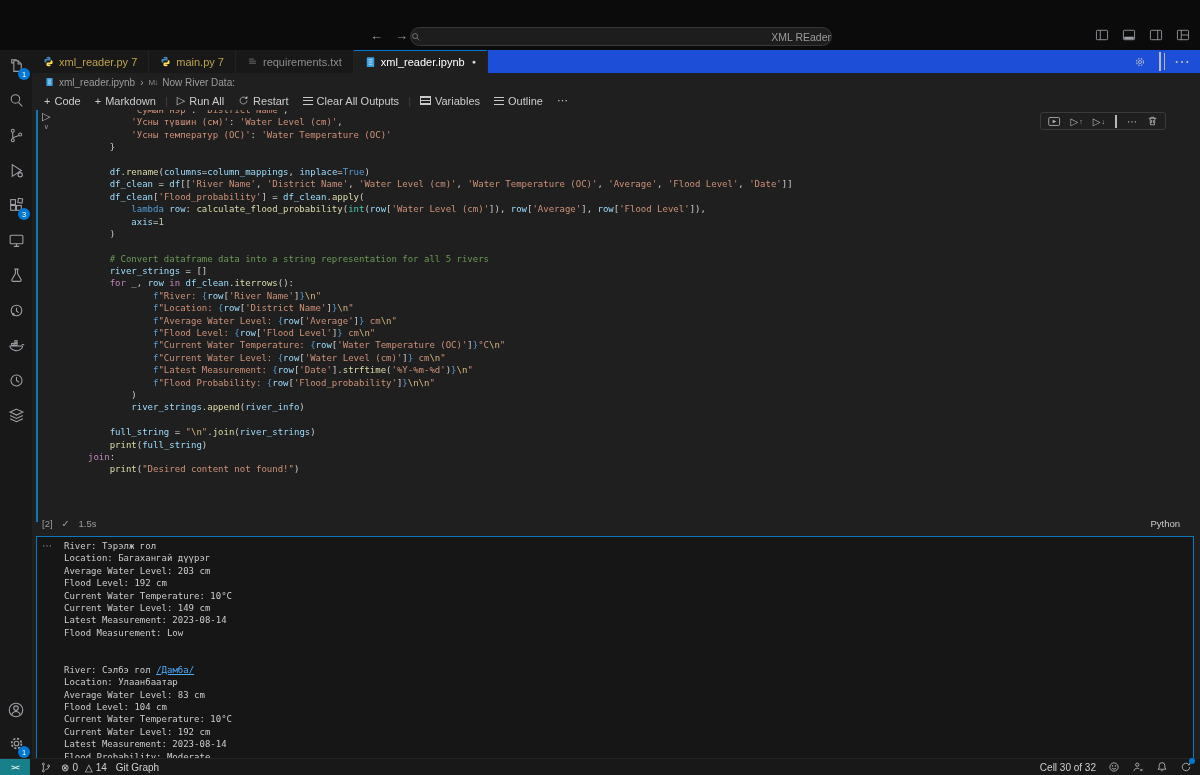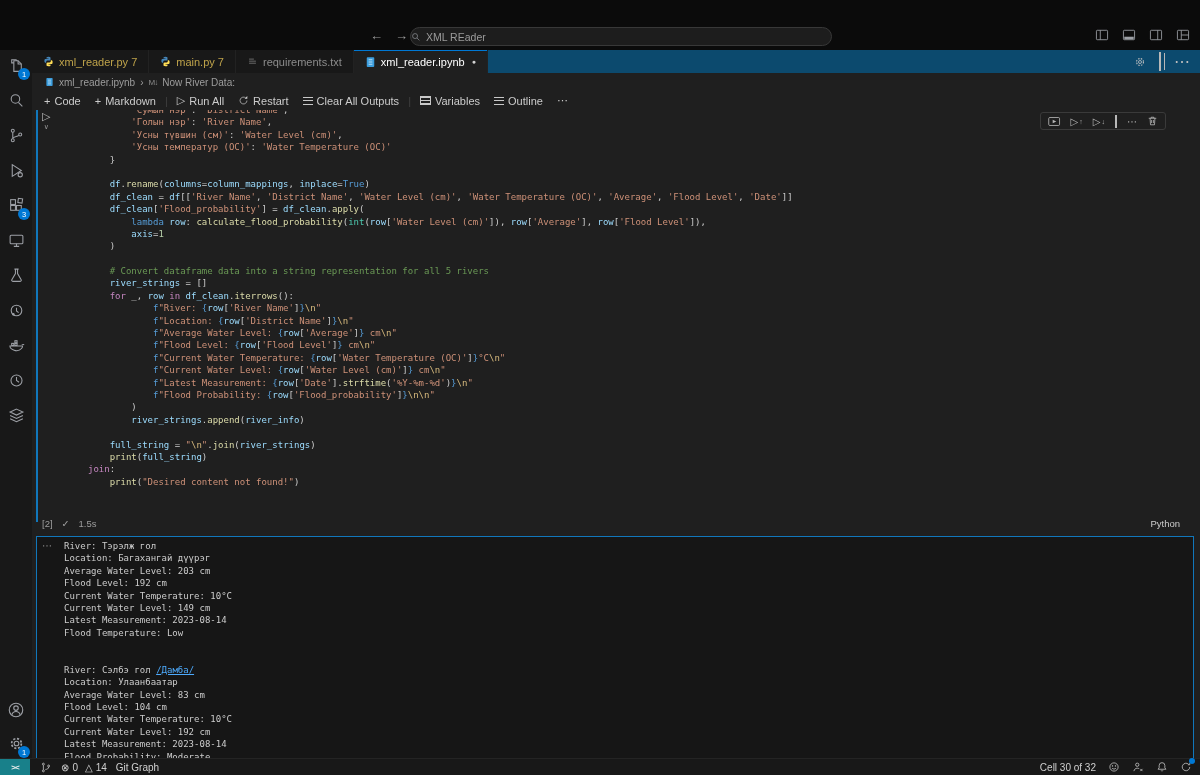--- a/index.html
+++ b/index.html
@@ -3,30 +3,30 @@
 <meta charset="utf-8">
 <style>
   html,body{margin:0;padding:0;background:#000;}
   #window{position:relative;width:1200px;height:775px;background:#1f1f1f;overflow:hidden;
     font-family:"Liberation Sans",sans-serif;-webkit-font-smoothing:antialiased;}
   svg{display:block}
   
   .titlebar{position:absolute;left:0;top:0;width:1200px;height:50px;background:#0b0b0b;}
   .nav-arrows{position:absolute;left:370px;top:29px;display:flex;gap:12px;color:#9d9d9d;font-size:13px;line-height:13px;}
   .searchbox{position:absolute;left:410px;top:27px;width:420px;height:17px;background:#1d1d1d;border:1px solid #383838;
-    border-radius:10px;display:flex;align-items:center;justify-content:flex-start;gap:5px;color:#9b9b9b;font-size:10.5px;}
+    border-radius:10px;display:flex;align-items:center;justify-content:space-between;gap:5px;color:#9b9b9b;font-size:10.5px;}
   .win-icons{position:absolute;right:10px;top:29px;display:flex;gap:13px;}
   
   .activitybar{position:absolute;left:0;top:50px;width:32px;height:708px;background:#181818;}
   .ab-item{position:absolute;left:0;width:32px;height:30px;display:flex;align-items:center;justify-content:center;}
   .ab-badge{position:absolute;right:2px;bottom:0;min-width:12px;height:12px;border-radius:7px;background:#0078d4;color:#fff;
     font-size:7.5px;display:flex;align-items:center;justify-content:center;padding:0 1px;box-sizing:border-box;}
   
   .main{position:absolute;left:32px;top:50px;right:0;bottom:17px;display:flex;flex-direction:column;}
-  .tabs-row{height:23px;background:#0c4a6e;display:flex;align-items:stretch;position:relative;}
+  .tabs-row{height:23px;background:#1d4ed8;display:flex;align-items:stretch;position:relative;}
   .tab{display:flex;align-items:center;gap:5px;padding:0 11px;font-size:11px;background:#181818;border-right:1px solid #222;color:#bfa34a;}
   .tab .dirty{font-size:7px;color:#d4d4d4;margin-left:2px;}
   .tab.plain{color:#8c8c8c;}
   .tab.active{background:#1f1f1f;color:#fff;box-shadow:inset 0 1px 0 #0078d4;border-right:1px solid #222;}
   .tab-actions{position:absolute;right:10px;top:0;height:23px;display:flex;align-items:center;gap:13px;color:#bdbdbd;}
   .breadcrumb-row{height:18px;background:#1f1f1f;display:flex;align-items:center;gap:5px;padding-left:13px;font-size:10px;color:#9d9d9d;}
   .bc-md{font-size:8px;color:#8b8b8b;letter-spacing:-1px;}
   .nbtoolbar{height:19px;background:#1f1f1f;display:flex;align-items:center;padding-left:5px;font-size:11px;color:#cccccc;position:relative;}
   .nbbtn{display:flex;align-items:center;gap:4px;padding:0 7px;white-space:nowrap;}
   .tsep{color:#3f3f3f;padding:0 2px;}
@@ -350,21 +350,20 @@
         <span>⋯</span>
         <span>
           <svg width="11" height="12" viewBox="0 0 16 16">
               <path class="ic-lite" d="M2.5 4h11M6 4V2.5h4V4M4.5 4l.6 9.5h5.8l.6-9.5M6.7 6.5v4.5M9.3 6.5v4.5"></path>
             </svg>
         </span>
       </div>
 
       <div class="code">
           <div class="code-line">        <span class="tk-s">'Сумын нэр'</span><span class="tk-d">: </span><span class="tk-s">'District Name'</span><span class="tk-d">,</span></div>
-          <div class="code-line">        <span class="tk-s">'Голын нэр'</span><span class="tk-d">: </span><span class="tk-s">'River Name'</span><span class="tk-d">,</span></div>
           <div class="code-line">        <span class="tk-s">'Усны түвшин (см)'</span><span class="tk-d">: </span><span class="tk-s">'Water Level (cm)'</span><span class="tk-d">,</span></div>
           <div class="code-line">        <span class="tk-s">'Усны температур (OC)'</span><span class="tk-d">: </span><span class="tk-s">'Water Temperature (OC)'</span></div>
           <div class="code-line">    <span class="tk-d">}</span></div>
           <div class="code-line"></div>
           <div class="code-line">    <span class="tk-v">df</span><span class="tk-d">.</span><span class="tk-f">rename</span><span class="tk-d">(</span><span class="tk-v">columns</span><span class="tk-d">=</span><span class="tk-v">column_mappings</span><span class="tk-d">, </span><span class="tk-v">inplace</span><span class="tk-d">=</span><span class="tk-k">True</span><span class="tk-d">)</span></div>
           <div class="code-line">    <span class="tk-v">df_clean</span><span class="tk-d"> = </span><span class="tk-v">df</span><span class="tk-d">[[</span><span class="tk-s">'River Name'</span><span class="tk-d">, </span><span class="tk-s">'District Name'</span><span class="tk-d">, </span><span class="tk-s">'Water Level (cm)'</span><span class="tk-d">, </span><span class="tk-s">'Water Temperature (OC)'</span><span class="tk-d">, </span><span class="tk-s">'Average'</span><span class="tk-d">, </span><span class="tk-s">'Flood Level'</span><span class="tk-d">, </span><span class="tk-s">'Date'</span><span class="tk-d">]]</span></div>
           <div class="code-line">    <span class="tk-v">df_clean</span><span class="tk-d">[</span><span class="tk-s">'Flood_probability'</span><span class="tk-d">] = </span><span class="tk-v">df_clean</span><span class="tk-d">.</span><span class="tk-f">apply</span><span class="tk-d">(</span></div>
           <div class="code-line">        <span class="tk-k">lambda</span><span class="tk-v"> row</span><span class="tk-d">: </span><span class="tk-f">calculate_flood_probability</span><span class="tk-d">(</span><span class="tk-t">int</span><span class="tk-d">(</span><span class="tk-v">row</span><span class="tk-d">[</span><span class="tk-s">'Water Level (cm)'</span><span class="tk-d">]), </span><span class="tk-v">row</span><span class="tk-d">[</span><span class="tk-s">'Average'</span><span class="tk-d">], </span><span class="tk-v">row</span><span class="tk-d">[</span><span class="tk-s">'Flood Level'</span><span class="tk-d">]),</span></div>
           <div class="code-line">        <span class="tk-v">axis</span><span class="tk-d">=</span><span class="tk-n">1</span></div>
           <div class="code-line">    <span class="tk-d">)</span></div>
@@ -399,21 +398,21 @@
       <div class="output-box">
         <div class="output-more">⋯</div>
         <div class="output-lines">
             <div class="output-line"><span class="tk-d">River: Тэрэлж гол</span></div>
             <div class="output-line"><span class="tk-d">Location: Багахангай дүүрэг</span></div>
             <div class="output-line"><span class="tk-d">Average Water Level: 203 cm</span></div>
             <div class="output-line"><span class="tk-d">Flood Level: 192 cm</span></div>
             <div class="output-line"><span class="tk-d">Current Water Temperature: 10°C</span></div>
             <div class="output-line"><span class="tk-d">Current Water Level: 149 cm</span></div>
             <div class="output-line"><span class="tk-d">Latest Measurement: 2023-08-14</span></div>
-            <div class="output-line"><span class="tk-d">Flood Temperature: Low</span></div>
+            <div class="output-line"><span class="tk-d">Flood Measurement: Low</span></div>
             <div class="output-line"></div>
             <div class="output-line"></div>
             <div class="output-line"><span class="tk-d">River: Сэлбэ гол </span><span class="tk-link">/Дамба/</span></div>
             <div class="output-line"><span class="tk-d">Location: Улаанбаатар</span></div>
             <div class="output-line"><span class="tk-d">Average Water Level: 83 cm</span></div>
             <div class="output-line"><span class="tk-d">Flood Level: 104 cm</span></div>
             <div class="output-line"><span class="tk-d">Current Water Temperature: 10°C</span></div>
             <div class="output-line"><span class="tk-d">Current Water Level: 192 cm</span></div>
             <div class="output-line"><span class="tk-d">Latest Measurement: 2023-08-14</span></div>
             <div class="output-line"><span class="tk-d">Flood Probability: Moderate</span></div>

